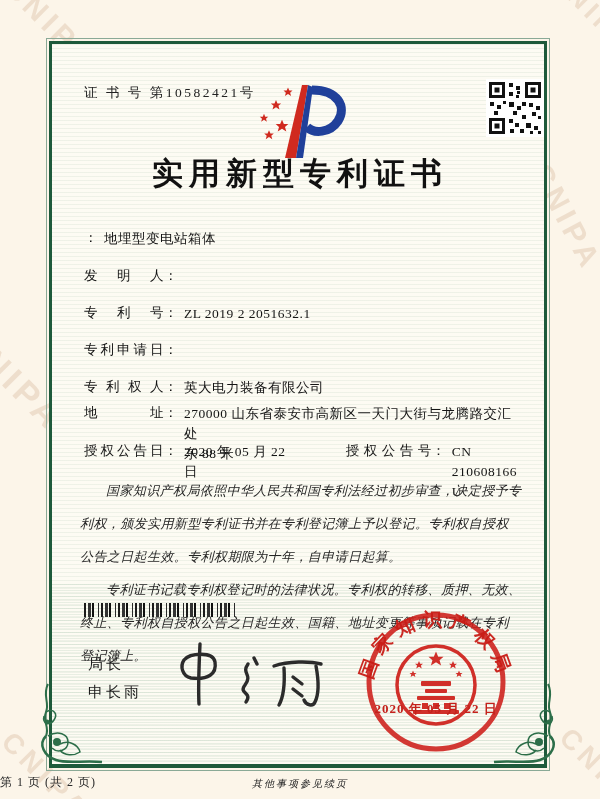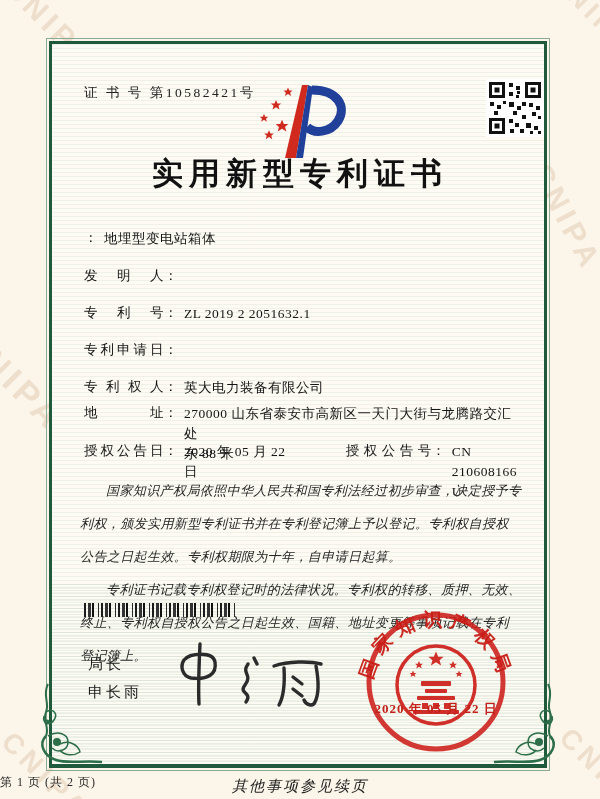--- a/index.html
+++ b/index.html
@@ -105,21 +105,21 @@
     text-align:center; color:#c3211b;
     font-size:13px; font-weight:bold; letter-spacing:1px;
   }
 
   .page-info {
     left:0; top:774px; width:522px; 
     font-size:12px; color:#2a2a2a; letter-spacing:1px;
   }
   .cont-note {
     left:0; top:777px; width:600px; text-align:center;
-    font-size:15px; font-style:italic; color:#222; letter-spacing:2px;
+    font-size:10px; font-style:italic; color:#222; letter-spacing:2px;
   }
 
   .corner { position:absolute; width:74px; height:84px; }
   .corner.right { transform:scaleX(-1); }
 </style>
 </head>
 <body>
 
 <div class="wm" style="left:-8px;top:6px;font-size:30px">CNIPA</div>
 <div class="wm" style="left:540px;top:-4px;font-size:26px">CNIPA</div>

